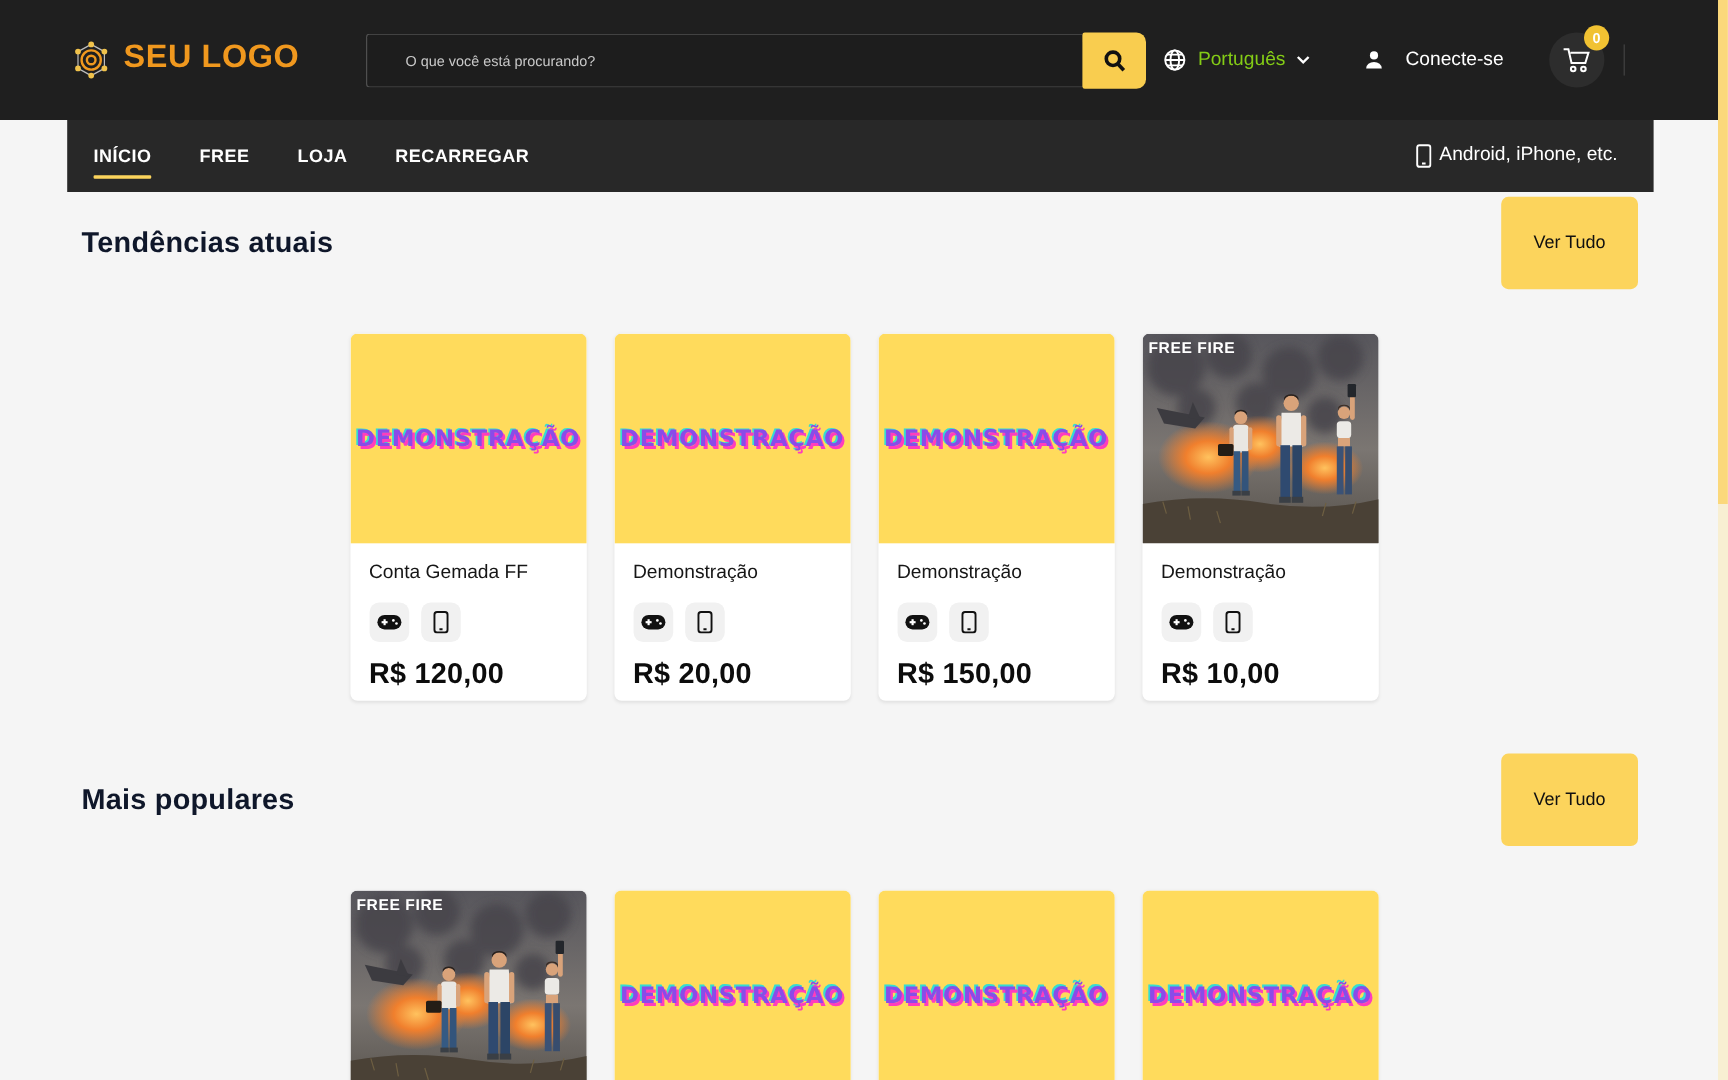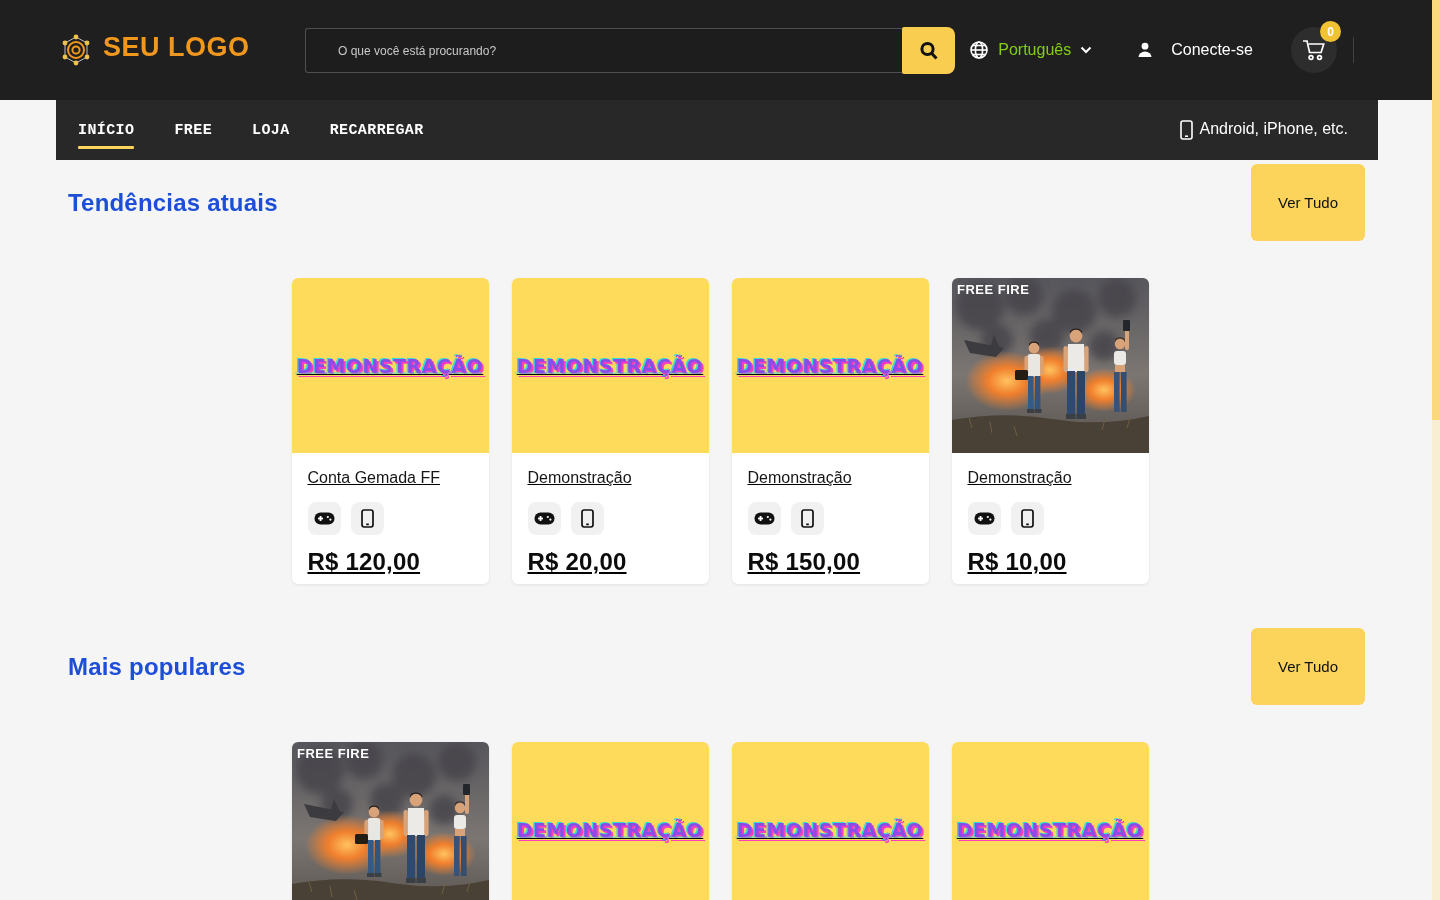--- a/index.html
+++ b/index.html
@@ -17,34 +17,34 @@
 
   .header-right { position:absolute; right:86px; top:50%; transform:translateY(-50%); display:flex; align-items:center; }
   .lang { display:flex; align-items:center; gap:9px; color:#84cc16; font-size:16px; cursor:pointer; }
   .login { display:flex; align-items:center; gap:17px; color:#fff; font-size:16px; margin-left:44px; cursor:pointer; }
   .cart-wrap { position:relative; margin-left:38px; width:46px; height:46px; border-radius:50%; background:#2d2d2d; display:flex; align-items:center; justify-content:center; cursor:pointer; }
   .cart-badge { position:absolute; top:-6px; right:-4px; min-width:21px; height:21px; border-radius:50%; background:var(--badge-gold,#f1c232); color:#fff; font-size:12px; font-weight:bold; display:flex; align-items:center; justify-content:center; }
   .header-divider { width:1px; height:26px; background:#424242; margin-left:16px; }
 
   
   .nav { position:absolute; left:56px; top:100px; width:1322px; height:60px; background:var(--nav-bg,#282828); display:flex; align-items:center; z-index:2; }
-  .nav-links { display:flex; align-items:flex-end; height:100%; margin-left:2px;font-family:Liberation Mono, monospace; }
+  .nav-links { display:flex; align-items:flex-end; height:100%; margin-left:2px; }
   .nav-link { position:relative; color:#fff; text-decoration:none; font-size:15px; font-weight:600; letter-spacing:.4px; padding:0 20px; height:100%; display:flex; align-items:center; cursor:pointer; }
   .nav-link.active::after { content:""; position:absolute; left:20px; right:20px; bottom:11px; height:3px; background:var(--accent,#fcd45c); border-radius:1px; }
   .devices-note { margin-left:auto; margin-right:30px; display:flex; align-items:flex-start; gap:6px; color:#fff; font-size:16px; }
 
   
   main { position:relative; width:100%; }
   .section-head { display:flex; justify-content:space-between; align-items:center; padding:0 75px 0 68px; margin-top:64px; margin-bottom:37px; }
   section:nth-of-type(2) .section-head { margin-top:44px; }
-  .section-title { font-size:24px; font-weight:600; color:#1d4ed8; letter-spacing:.2px; }
+  .section-title { font-size:24px; font-weight:600; color:#0f172a; letter-spacing:.2px; }
   .see-all { background:var(--accent,#fcd45c); color:#101010; border:none; border-radius:6px; font-size:15px; font-weight:500; padding:30px 27px; cursor:pointer; font-family:inherit; }
 
   .grid { width:857px; margin:0 auto; display:flex; gap:23px; }
-  .card { width:197px; flex:none; background:#fff; border-radius:6px; overflow:hidden; box-shadow:0 1px 3px rgba(0,0,0,.08); cursor:pointer;text-decoration:underline; }
+  .card { width:197px; flex:none; background:#fff; border-radius:6px; overflow:hidden; box-shadow:0 1px 3px rgba(0,0,0,.08); cursor:pointer; }
   .card-img { width:197px; height:175px; overflow:hidden; }
   .demo-img { width:100%; height:100%; background:var(--demo-bg,#ffdb5c); display:flex; align-items:center; justify-content:center; }
   .demo-img span { font-family:"DejaVu Sans", sans-serif; font-size:19px; font-weight:800; letter-spacing:.5px; color:var(--demo-purple,#8a4be8); text-shadow:2px 2px 0 var(--demo-magenta,#ff3dbd), -1.5px -1.5px 0 var(--demo-cyan,#35dcd2); }
   .card-body { padding:15px 16px 8px; }
   .card-title { font-size:16px; font-weight:500; color:#161616; line-height:19px; }
   .chips { display:flex; gap:10px; margin-top:15px; }
   .chip { width:33px; height:33px; background:#f1f1f1; border-radius:8px; display:flex; align-items:center; justify-content:center; }
   .price { margin-top:13px; font-size:24px; font-weight:bold; color:#0c0c0c; letter-spacing:.2px; }
 
   

